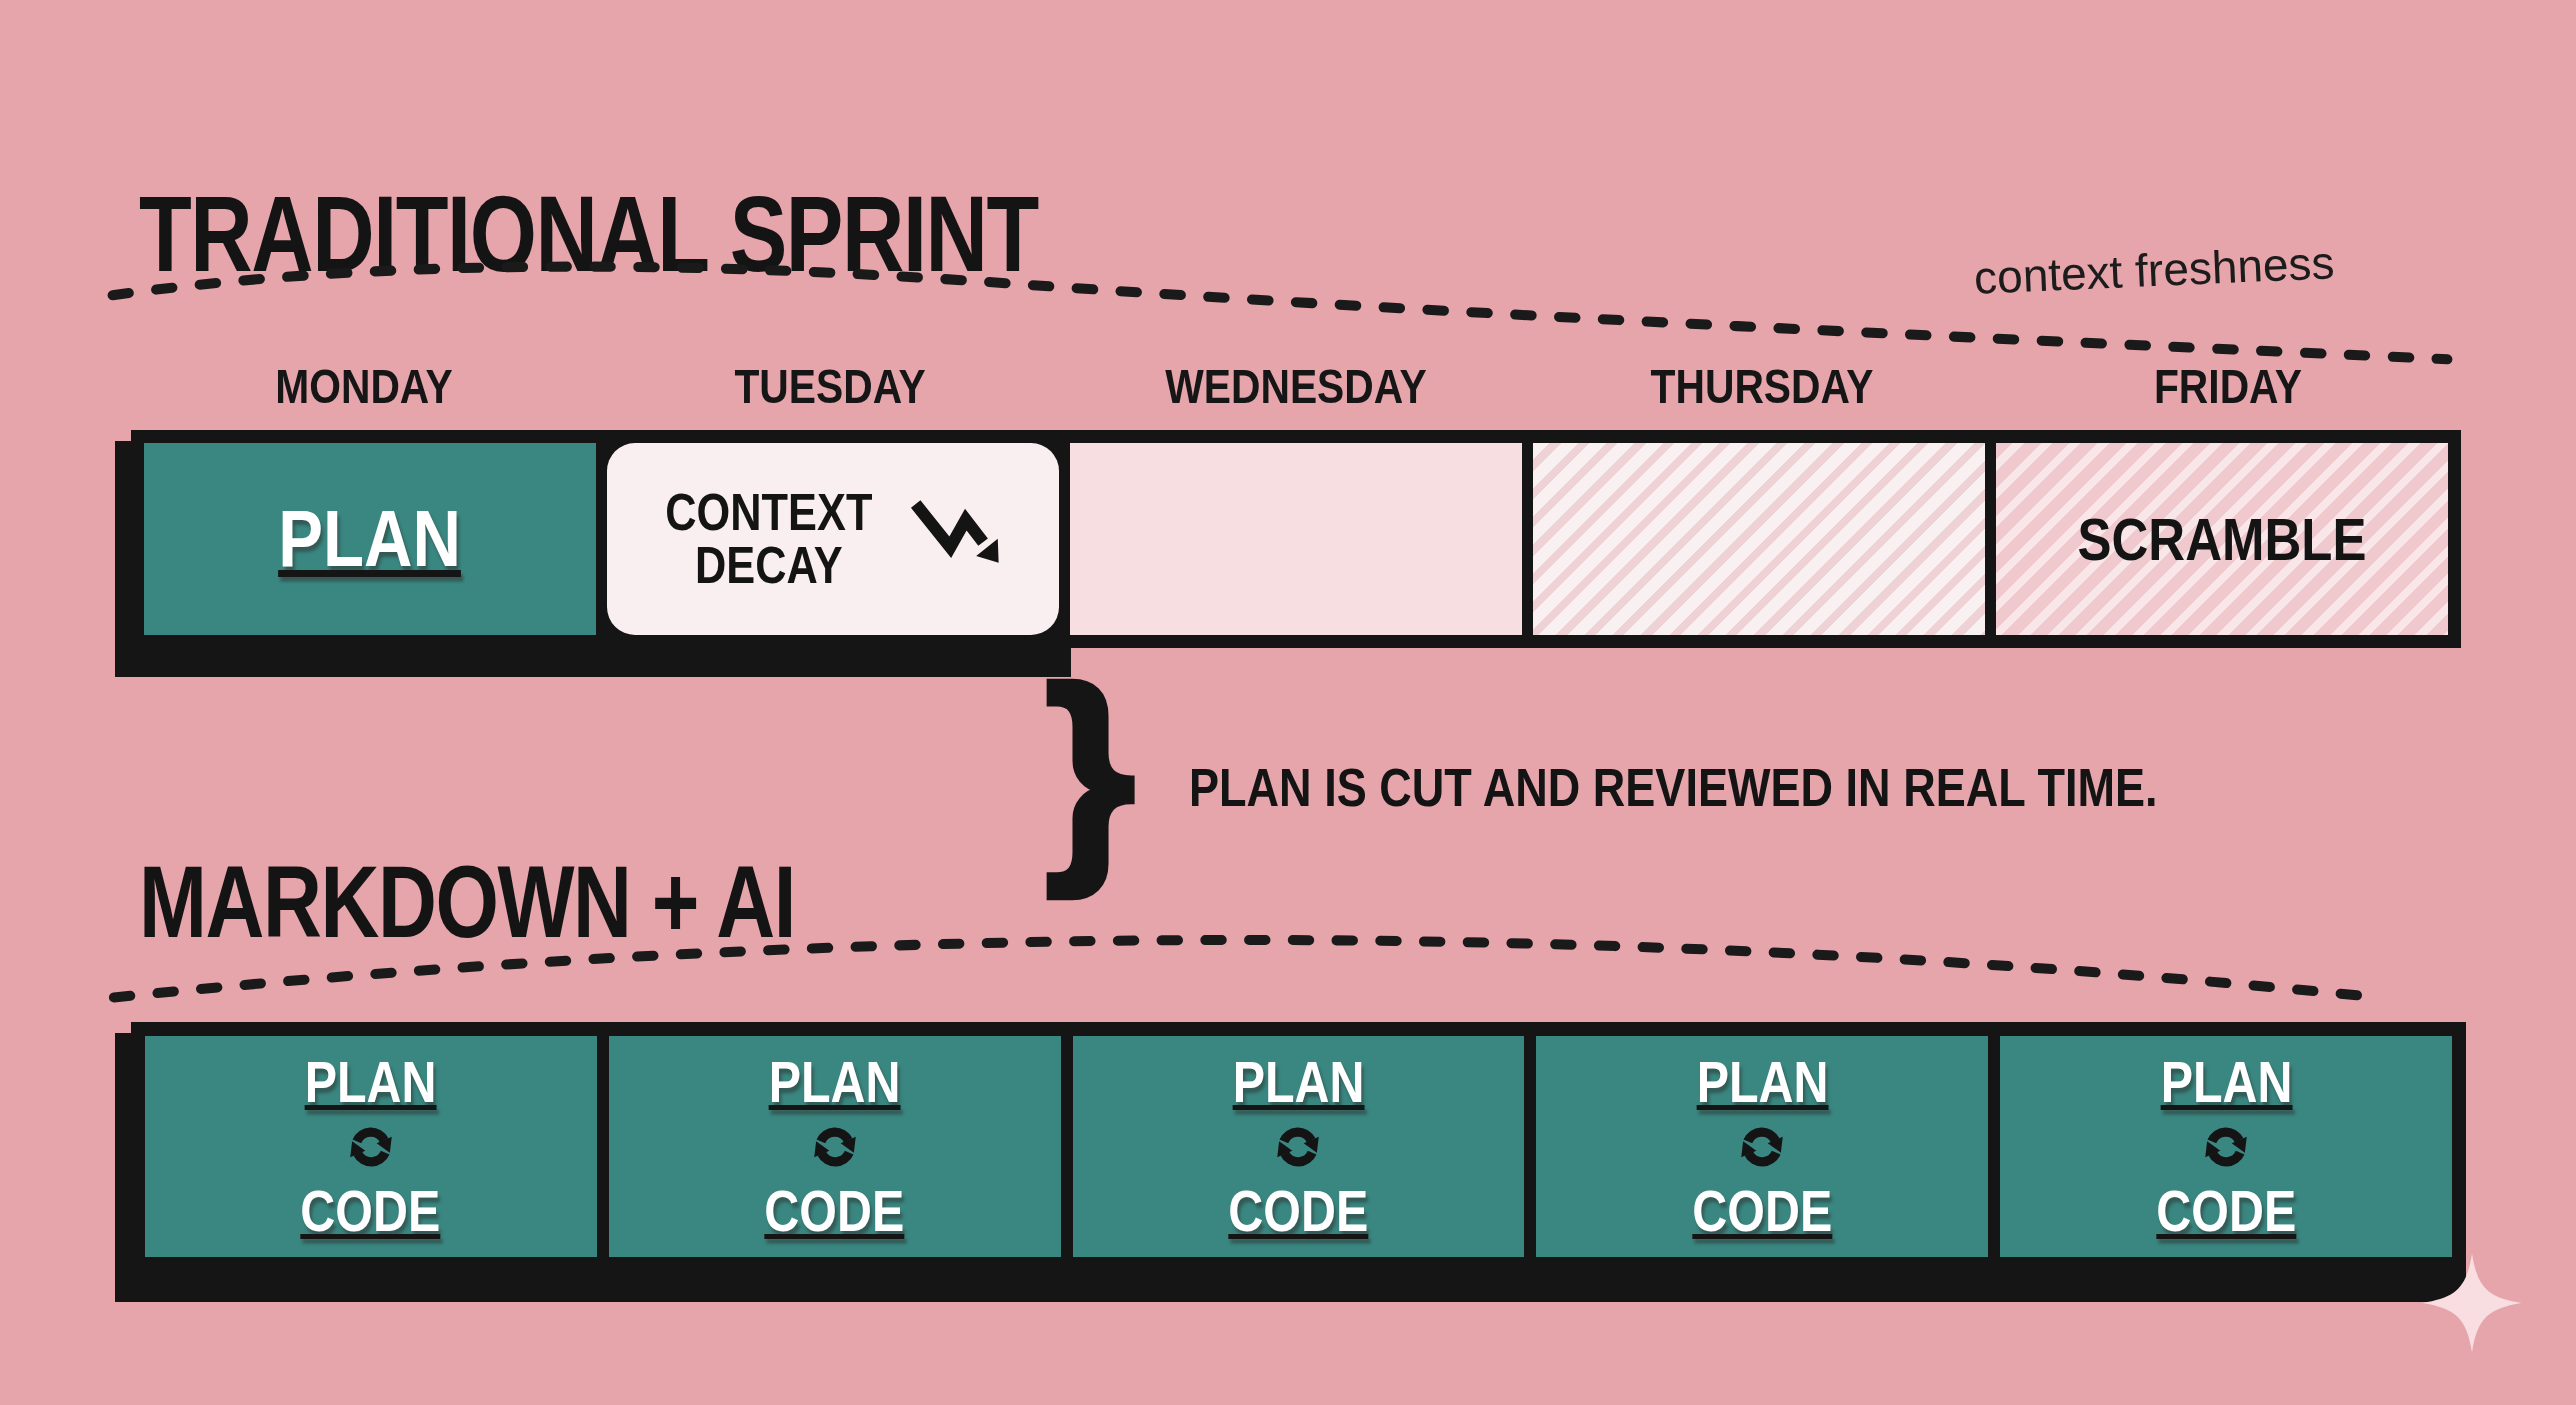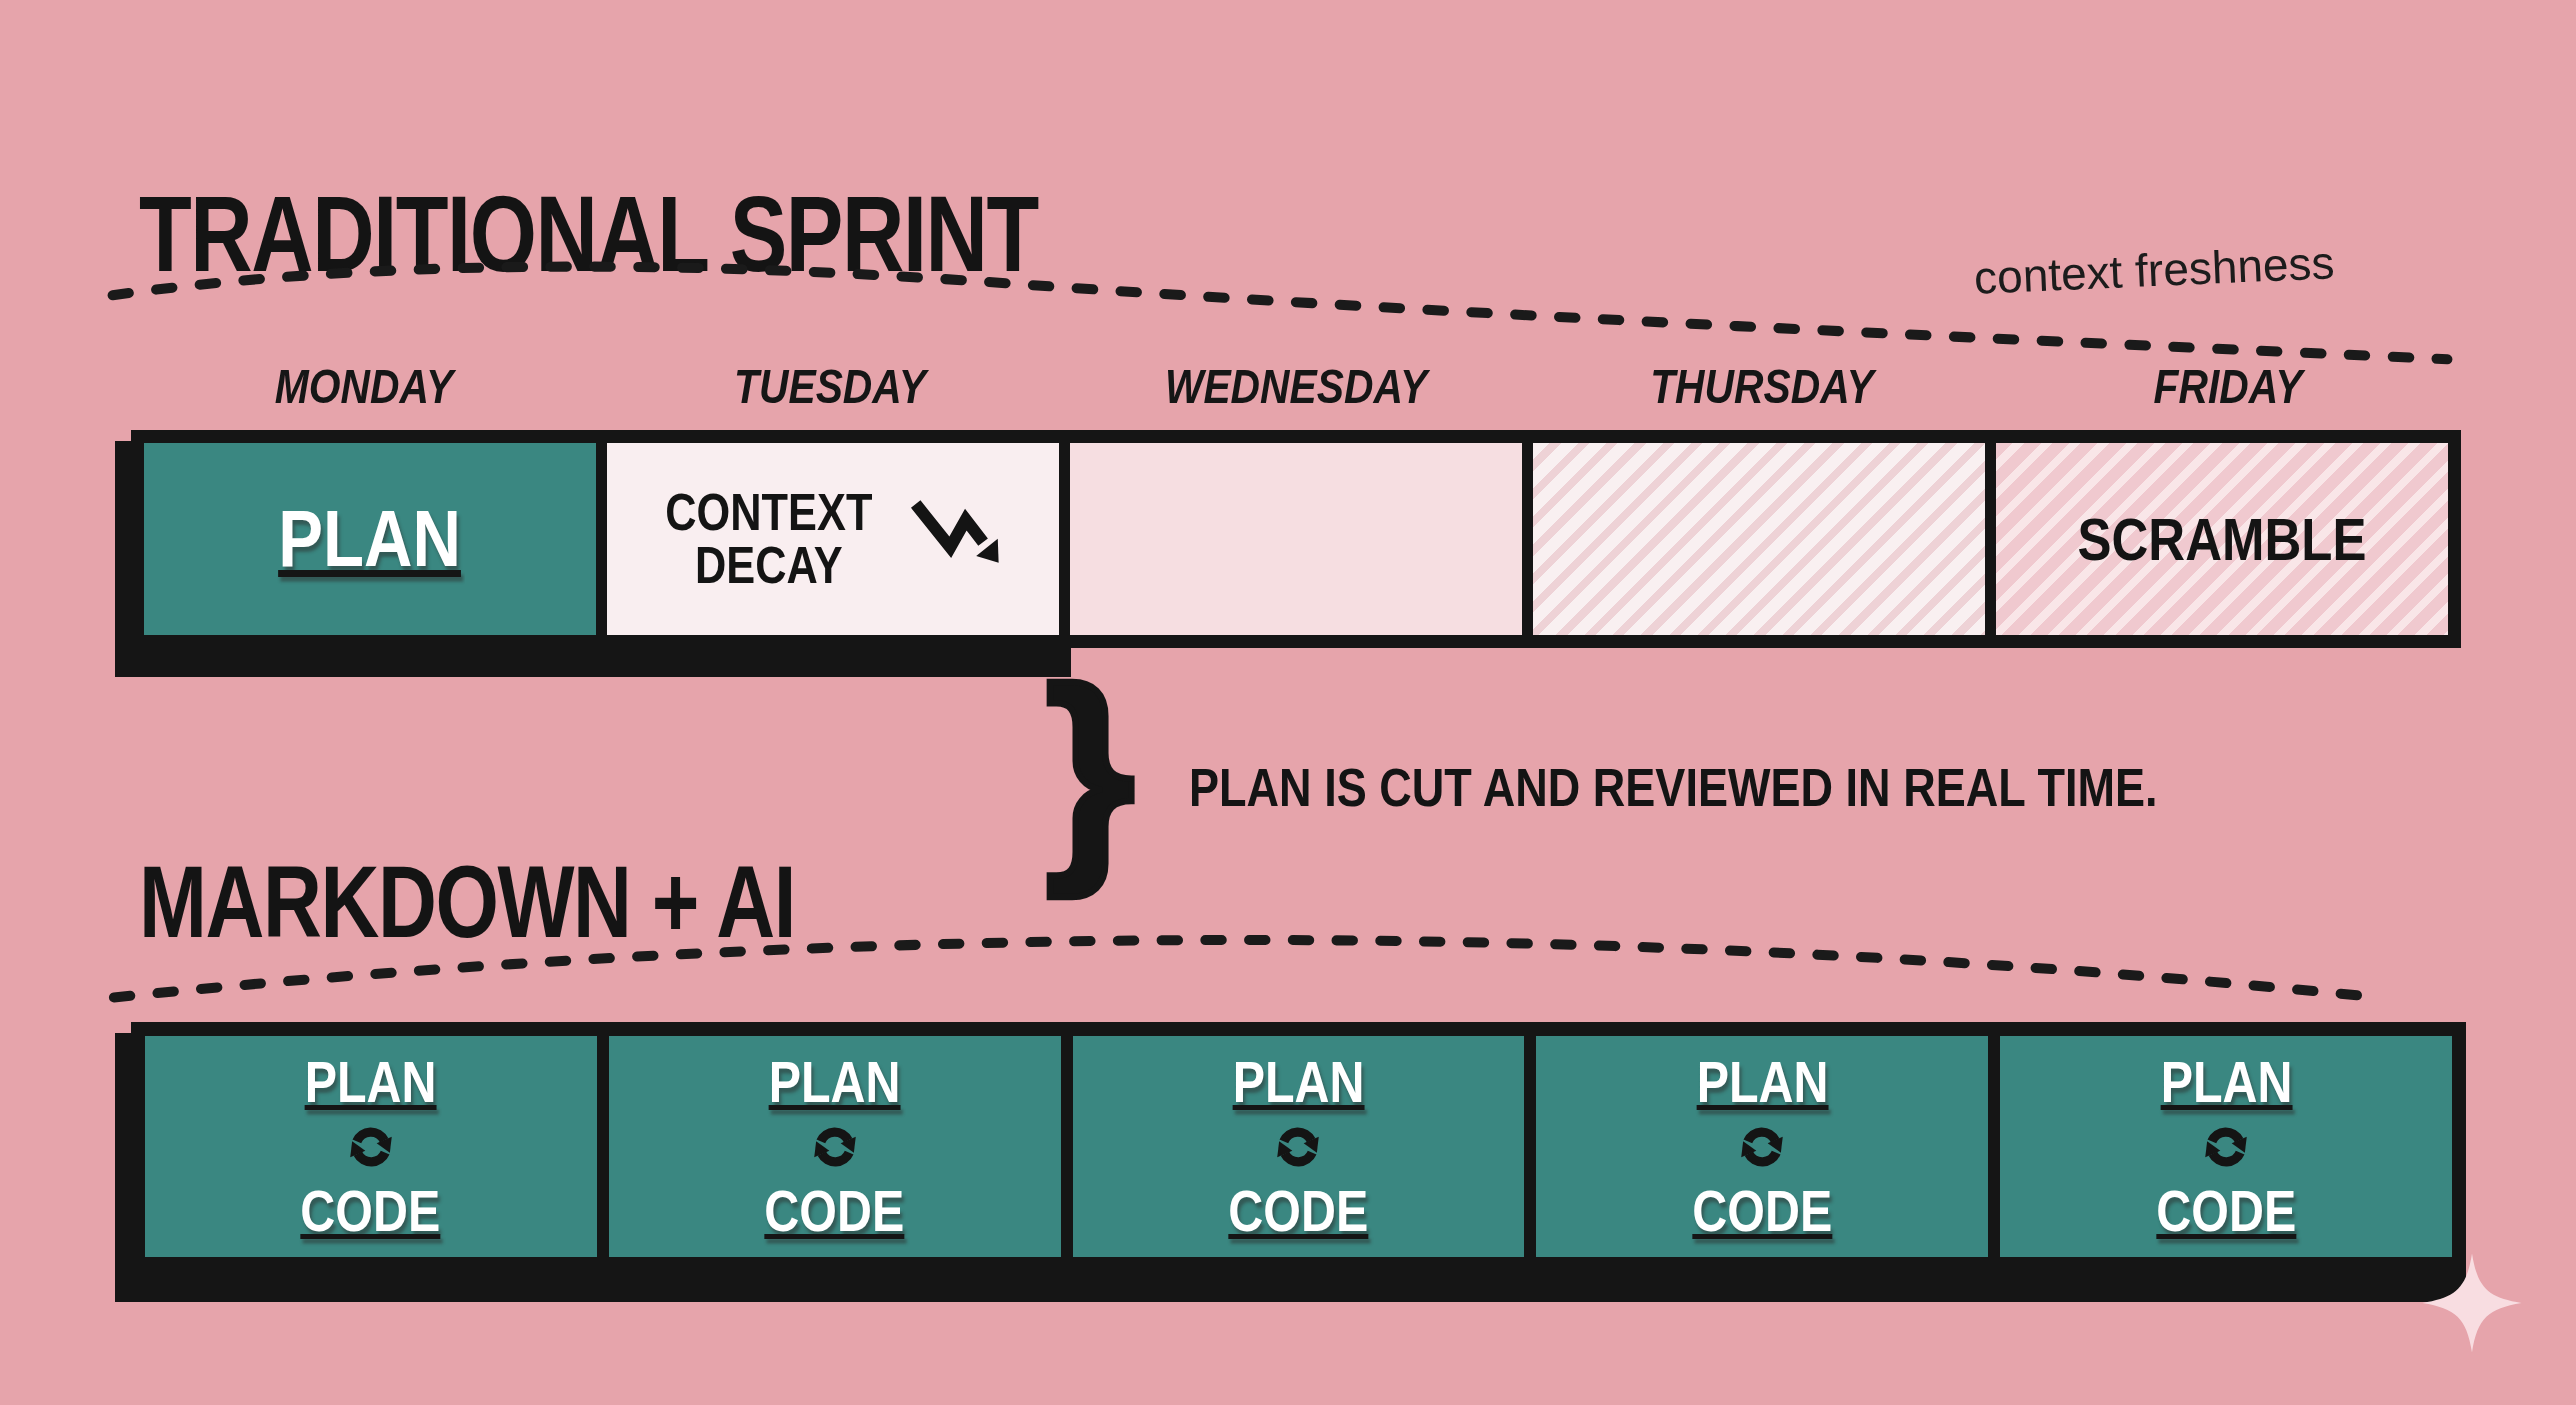--- a/index.html
+++ b/index.html
@@ -19,21 +19,21 @@
   }
   .t1{left:139px;top:108px;font-size:108px;}
   .t2{left:139px;top:783px;font-size:102px;}
 
   .freshness{
     position:absolute;left:1974px;top:243px;
     font-size:46px;font-weight:400;color:#1c1c1c;
     transform:rotate(-2.5deg);white-space:nowrap;
   }
 
-  .days{position:absolute;left:131px;top:359px;width:2330px;display:flex;font-style:italic;}
+  .days{position:absolute;left:131px;top:359px;width:2330px;display:flex;}
   .day{
     flex:1 1 0;text-align:center;font-size:48px;font-weight:bold;color:#161616;
     transform:scaleX(.85);letter-spacing:0;
   }
 
   
   .curve{position:absolute;overflow:visible;}
   .c1{left:87px;top:231px;}
   .c2{left:91px;top:899px;}
   .curve path{
@@ -51,21 +51,21 @@
 
   .shadow-left{position:absolute;left:-15.6px;top:11px;width:15.6px;height:calc(100% + 16.5px);background:#151515;}
   .shadow-bottom{position:absolute;left:-15.6px;top:100%;width:956px;height:29px;background:#151515;}
   .shadow-bottom.full{width:calc(100% + 15.6px);height:31px;}
 
   .cell{
     flex:1 1 0;position:relative;
     display:flex;align-items:center;justify-content:center;
   }
   .teal{background:#3a8781;text-decoration:underline;}
-  .light{background:#f9eef0;}
+  .light{background:#f9eef0;border-radius:28px;}
   .pinkc{background:#f6dee1;}
   .striped-light{background:repeating-linear-gradient(135deg,#f9f0f1 0 12px,#eed2d6 12px 20px);}
   .striped-dark{background:repeating-linear-gradient(135deg,#f0c9cf 0 12px,#f9e6e8 12px 20px);}
 
   .cl{font-weight:bold;transform:scaleX(.85);white-space:nowrap;color:#141414;}
   .w{color:#ffffff;text-shadow:2.7px 4.6px 3.7px rgba(40,15,15,.38);}
   .plan-big{font-size:79px;}
   .scramble{font-size:60px;}
 
   .cd-wrap{display:flex;align-items:center;justify-content:center;gap:12.8px;}

